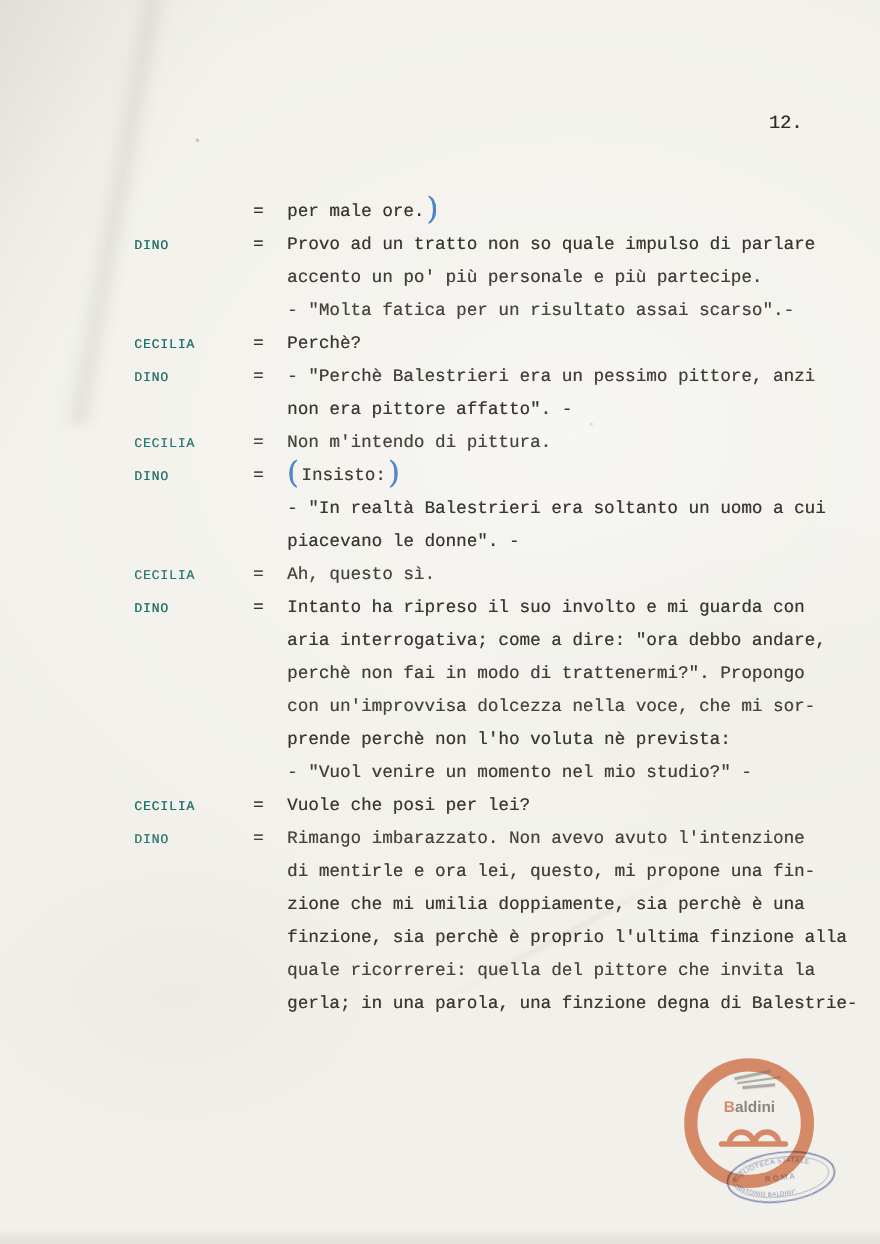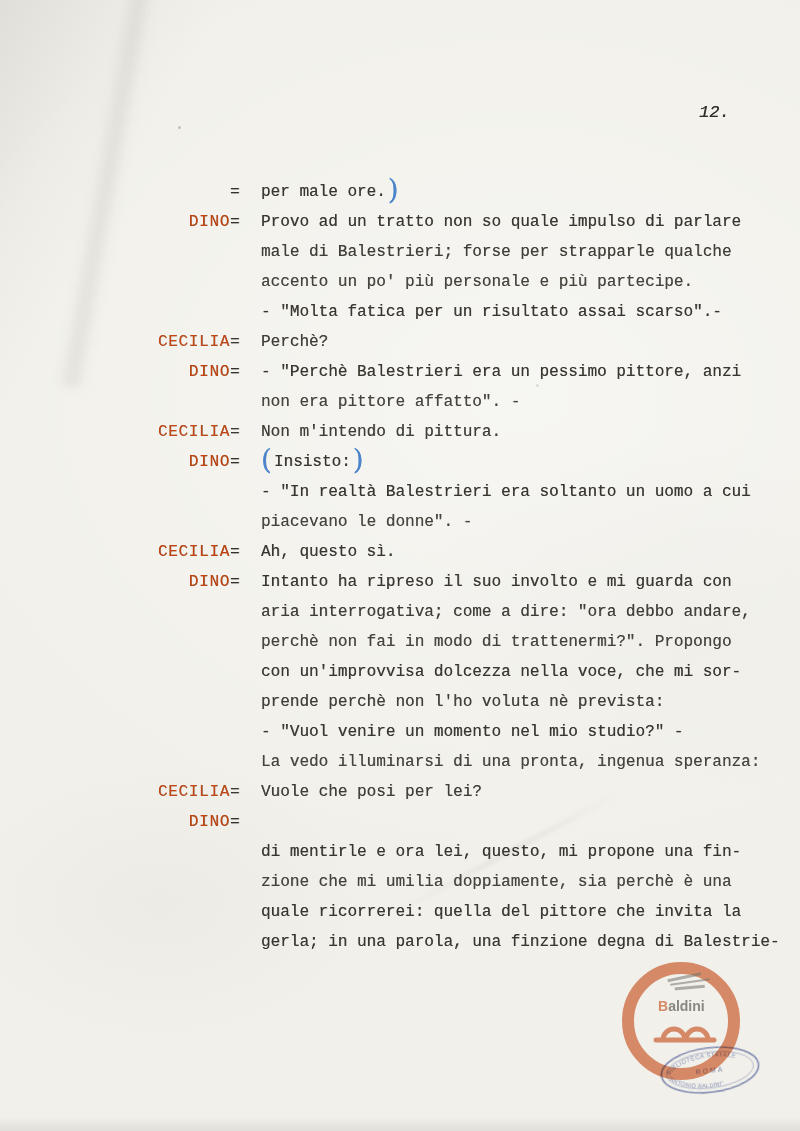--- a/index.html
+++ b/index.html
@@ -30,30 +30,29 @@
   .bottom-shade{
     position:absolute;left:0;bottom:0;width:100%;height:14px;
     background:linear-gradient(to bottom, rgba(0,0,0,0), rgba(120,118,110,0.14));
   }
   .speck{position:absolute;width:3px;height:3px;border-radius:50%;background:#8a877c;opacity:.45;}
 
   .page-number{
     position:absolute;left:699px;top:103px;
     font-size:17px;color:#2e2c26;
     text-shadow:0.4px 0.4px 0.5px rgba(40,38,32,0.6);
-    font-style:italic;
   }
 
   .script-body{position:absolute;left:122px;top:183px;width:660px;}
   .line{display:flex;height:30px;align-items:baseline;white-space:pre;}
   .line:nth-child(3n){opacity:.96}
   .line:nth-child(4n){opacity:.93}
   .speaker{
-    width:108px;flex:0 0 108px;font-size:16px;letter-spacing:0.7px;
-    color:#c2410c;text-shadow:0.3px 0.3px 0.5px rgba(48,46,38,0.55);text-align:right;
+    width:108px;flex:0 0 108px;font-size:12px;letter-spacing:0.7px;
+    color:#0f766e;text-shadow:0.3px 0.3px 0.5px rgba(48,46,38,0.55);
   }
   .eq{
     width:31px;flex:0 0 31px;font-size:16px;color:#34322b;
     text-shadow:0.4px 0.3px 0.4px rgba(48,46,38,0.6);
   }
   .text{
     font-size:16px;color:#38362e;
     text-shadow:0.35px 0.3px 0.45px rgba(48,46,38,0.55);
   }
   .bparen{
@@ -97,42 +96,41 @@
 <div class="crease-mid"></div>
 <div class="bottom-shade"></div>
 <div class="speck" style="left:178px;top:126px;"></div>
 <div class="speck" style="left:536px;top:384px;opacity:.25;"></div>
 
 <div class="page-number">12.</div>
 
 <div class="script-body">
     <div class="line"><span class="speaker"></span><span class="eq">=</span><span class="text"><span>per male ore.</span><span class="bparen close">)</span></span></div>
     <div class="line"><span class="speaker">DINO</span><span class="eq">=</span><span class="text"><span>Provo ad un tratto non so quale impulso di parlare</span></span></div>
-    <div class="line"><span class="speaker"></span><span class="eq"></span><span class="text"><span>male di Balestrieri; forse per strapparle qualche</span></span></div>
     <div class="line"><span class="speaker"></span><span class="eq"></span><span class="text"><span>accento un po' più personale e più partecipe.</span></span></div>
     <div class="line"><span class="speaker"></span><span class="eq"></span><span class="text"><span>- "Molta fatica per un risultato assai scarso".-</span></span></div>
     <div class="line"><span class="speaker">CECILIA</span><span class="eq">=</span><span class="text"><span>Perchè?</span></span></div>
     <div class="line"><span class="speaker">DINO</span><span class="eq">=</span><span class="text"><span>- "Perchè Balestrieri era un pessimo pittore, anzi</span></span></div>
     <div class="line"><span class="speaker"></span><span class="eq"></span><span class="text"><span>non era pittore affatto". -</span></span></div>
     <div class="line"><span class="speaker">CECILIA</span><span class="eq">=</span><span class="text"><span>Non m'intendo di pittura.</span></span></div>
     <div class="line"><span class="speaker">DINO</span><span class="eq">=</span><span class="text"><span class="bparen open">(</span><span>Insisto:</span><span class="bparen close">)</span></span></div>
     <div class="line"><span class="speaker"></span><span class="eq"></span><span class="text"><span>- "In realtà Balestrieri era soltanto un uomo a cui</span></span></div>
     <div class="line"><span class="speaker"></span><span class="eq"></span><span class="text"><span>piacevano le donne". -</span></span></div>
     <div class="line"><span class="speaker">CECILIA</span><span class="eq">=</span><span class="text"><span>Ah, questo sì.</span></span></div>
     <div class="line"><span class="speaker">DINO</span><span class="eq">=</span><span class="text"><span>Intanto ha ripreso il suo involto e mi guarda con</span></span></div>
     <div class="line"><span class="speaker"></span><span class="eq"></span><span class="text"><span>aria interrogativa; come a dire: "ora debbo andare,</span></span></div>
     <div class="line"><span class="speaker"></span><span class="eq"></span><span class="text"><span>perchè non fai in modo di trattenermi?". Propongo</span></span></div>
     <div class="line"><span class="speaker"></span><span class="eq"></span><span class="text"><span>con un'improvvisa dolcezza nella voce, che mi sor-</span></span></div>
     <div class="line"><span class="speaker"></span><span class="eq"></span><span class="text"><span>prende perchè non l'ho voluta nè prevista:</span></span></div>
     <div class="line"><span class="speaker"></span><span class="eq"></span><span class="text"><span>- "Vuol venire un momento nel mio studio?" -</span></span></div>
-    <div class="line"><span class="speaker"></span><span class="eq"></span><span class="text"><span>La vedo illuminarsi di una pronta, ingenua speranza:</span></span></div>
     <div class="line"><span class="speaker">CECILIA</span><span class="eq">=</span><span class="text"><span>Vuole che posi per lei?</span></span></div>
-    <div class="line"><span class="speaker">DINO</span><span class="eq">=</span></div>
+    <div class="line"><span class="speaker">DINO</span><span class="eq">=</span><span class="text"><span>Rimango imbarazzato. Non avevo avuto l'intenzione</span></span></div>
     <div class="line"><span class="speaker"></span><span class="eq"></span><span class="text"><span>di mentirle e ora lei, questo, mi propone una fin-</span></span></div>
     <div class="line"><span class="speaker"></span><span class="eq"></span><span class="text"><span>zione che mi umilia doppiamente, sia perchè è una</span></span></div>
+    <div class="line"><span class="speaker"></span><span class="eq"></span><span class="text"><span>finzione, sia perchè è proprio l'ultima finzione alla</span></span></div>
     <div class="line"><span class="speaker"></span><span class="eq"></span><span class="text"><span>quale ricorrerei: quella del pittore che invita la</span></span></div>
     <div class="line"><span class="speaker"></span><span class="eq"></span><span class="text"><span>gerla; in una parola, una finzione degna di Balestrie-</span></span></div>
   </div>
 
 <div class="stamp-orange">
   <div class="ring"></div>
   <div class="overstamp-illegible">
     <div class="ln" style="width:34px;transform:rotate(-4deg);"></div>
     <div class="ln" style="width:40px;margin-left:2px;"></div>
     <div class="ln" style="width:30px;margin-left:6px;transform:rotate(3deg);"></div>

